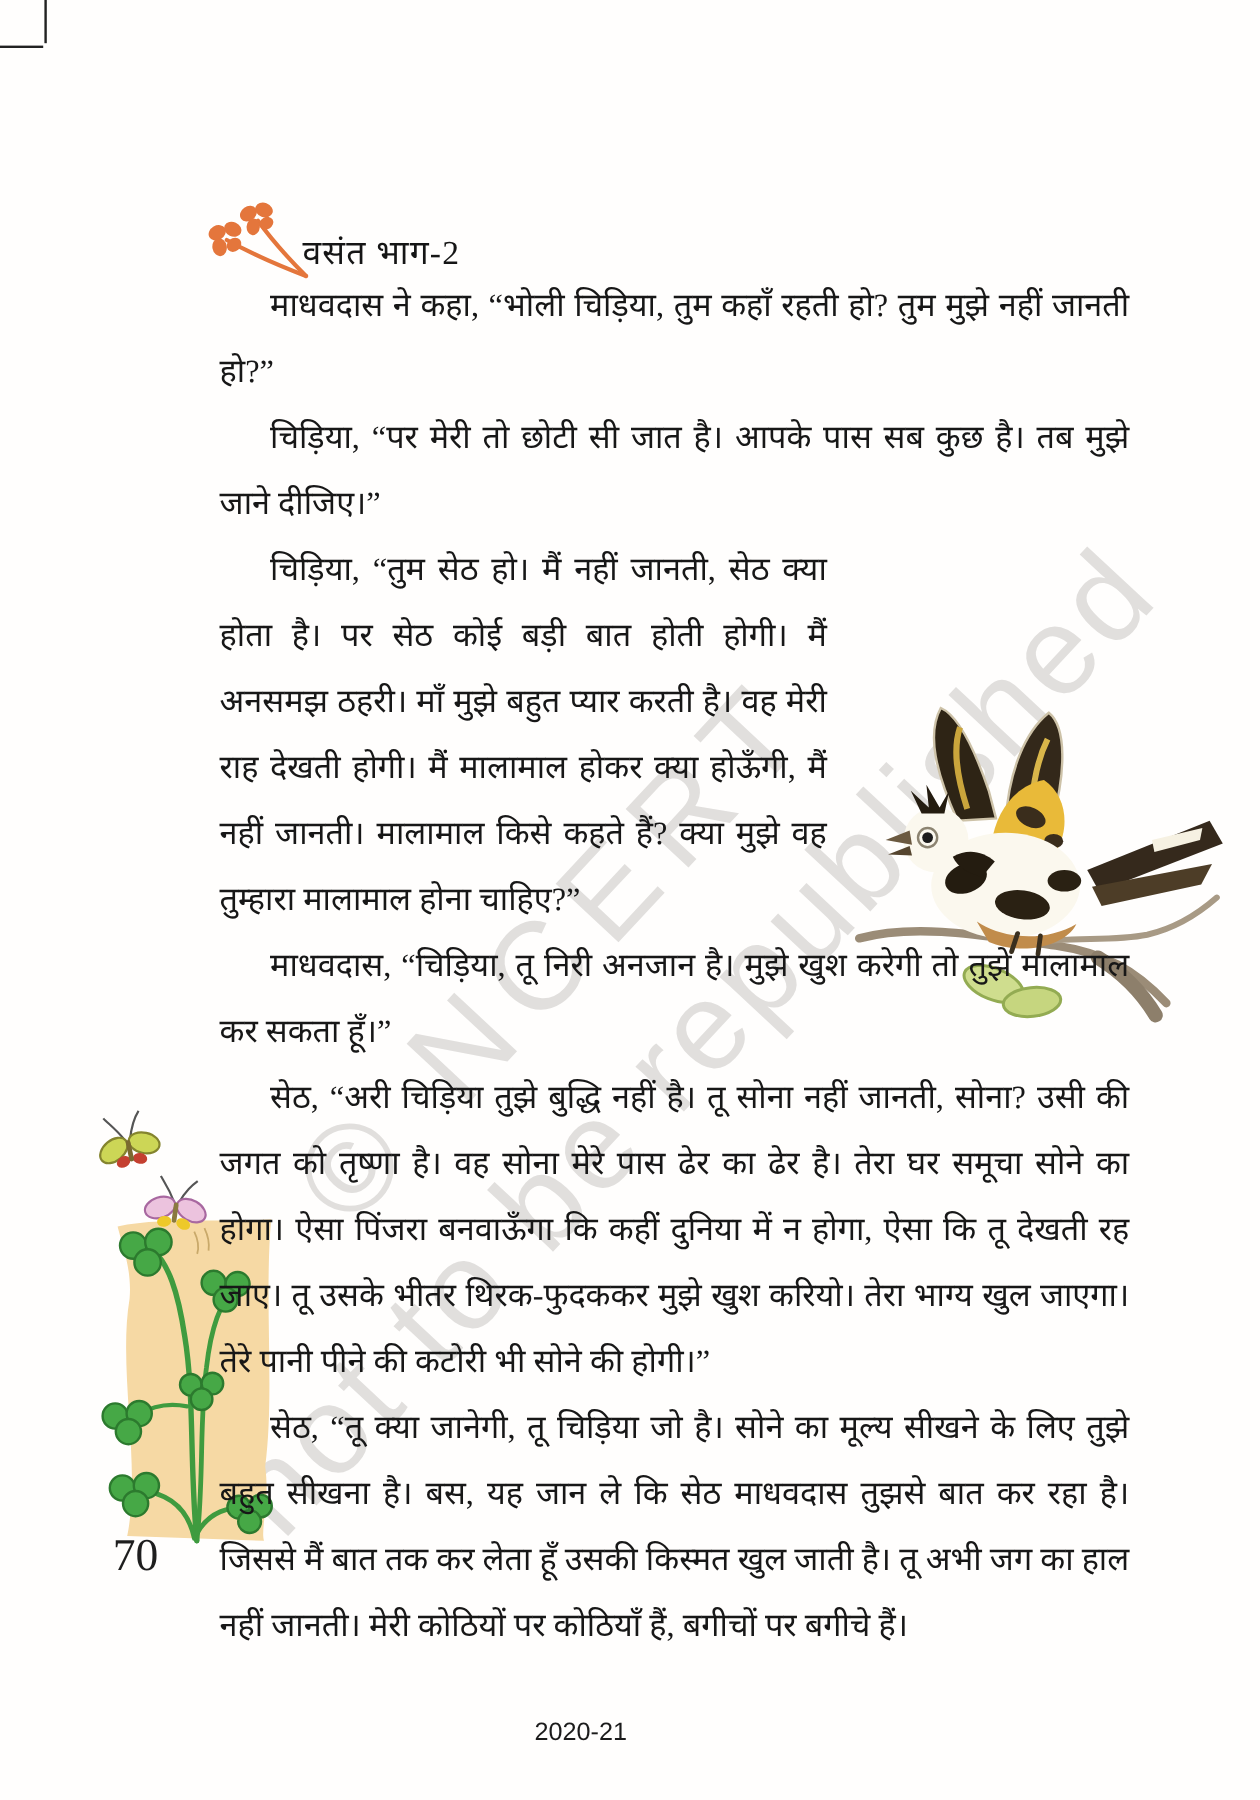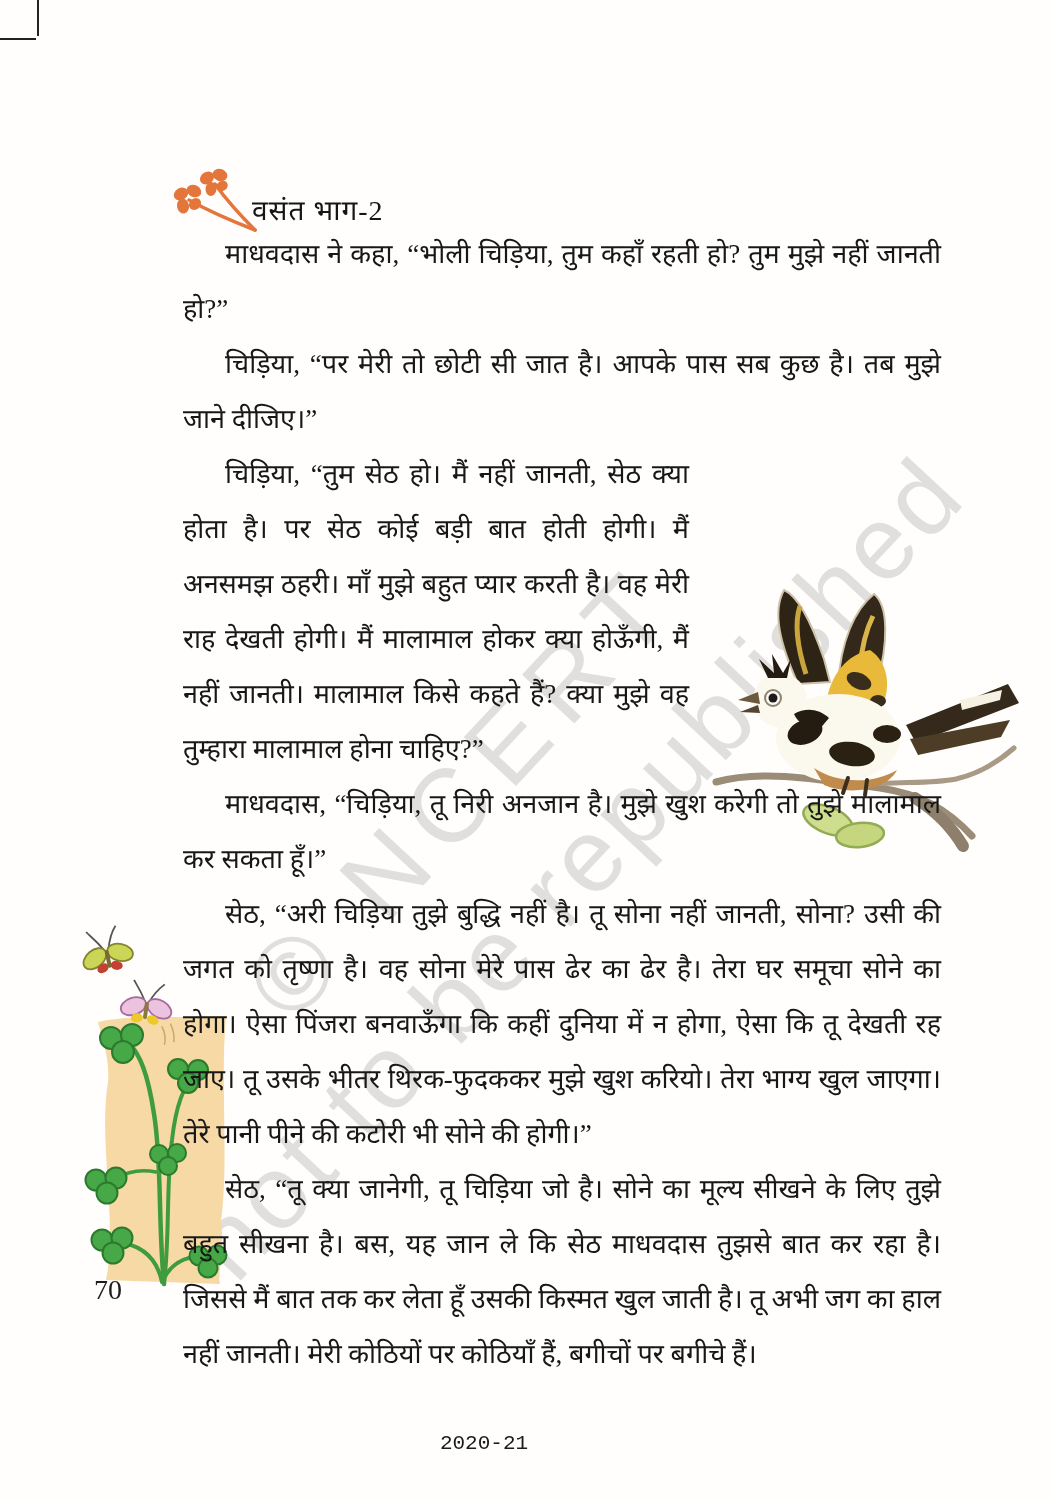--- a/index.html
+++ b/index.html
@@ -46,27 +46,27 @@
 
   .bird-spacer { float:right; width:238px; height:242px; margin-left:14px; }
 
   .bird-illustration { position:absolute; left:710px; top:582px; width:318px; height:275px; z-index:2; }
 
   
   .plant-illustration { position:absolute; left:76px; top:922px; width:168px; height:396px; z-index:2; }
 
   .page-number {
     position:absolute; left:94px; top:1274px; z-index:3;
-    font-size:28px; color:#1e1e1e;
+    font-size:38px; color:#1e1e1e;
   }
 
   .footer-label {
     position:absolute; left:0; top:1432px; width:968px; z-index:3;
     text-align:center; font-size:21px; color:#1b1b1b;
-    font-family:Liberation Mono, monospace;
+    font-family:Liberation Sans, sans-serif;
   }
 </style>
 </head>
 <body>
 
 <div class="page">
 
   <div class="crop-v"></div>
   <div class="crop-h"></div>
 

